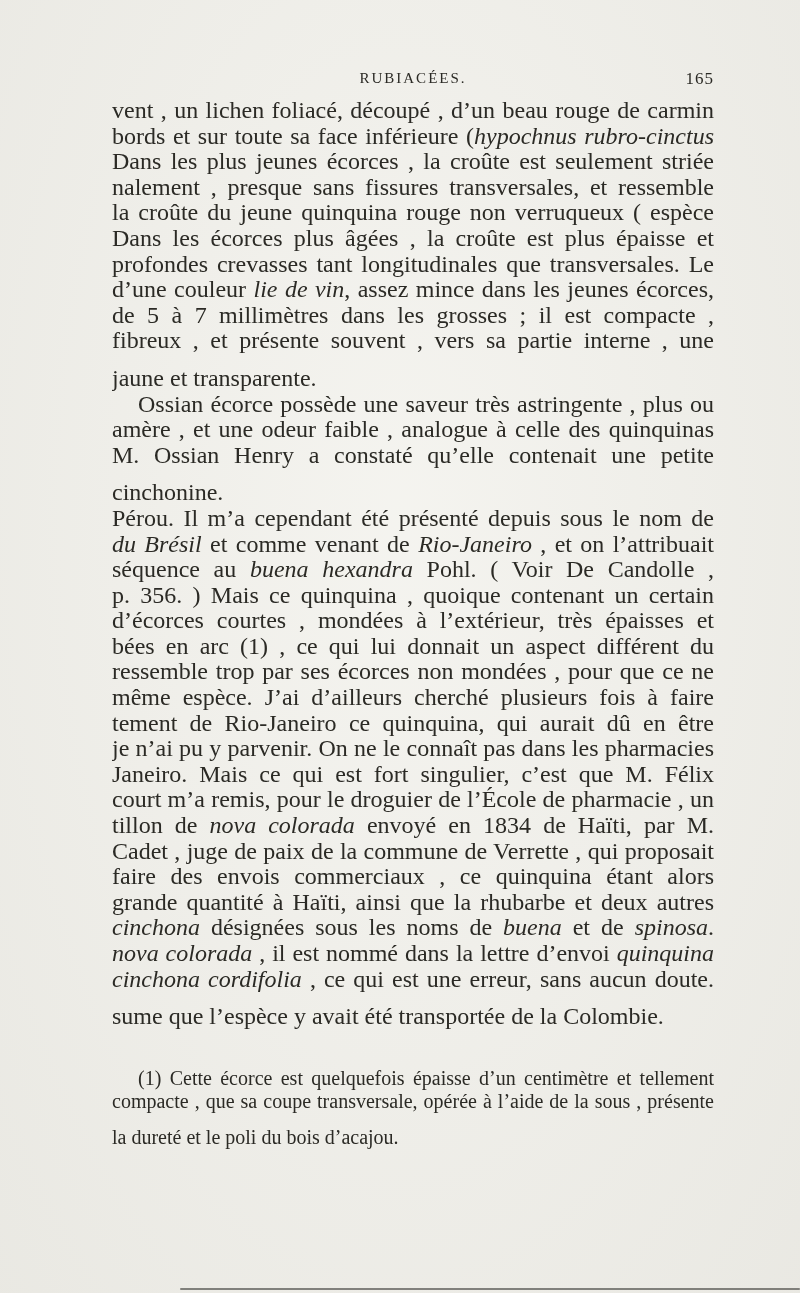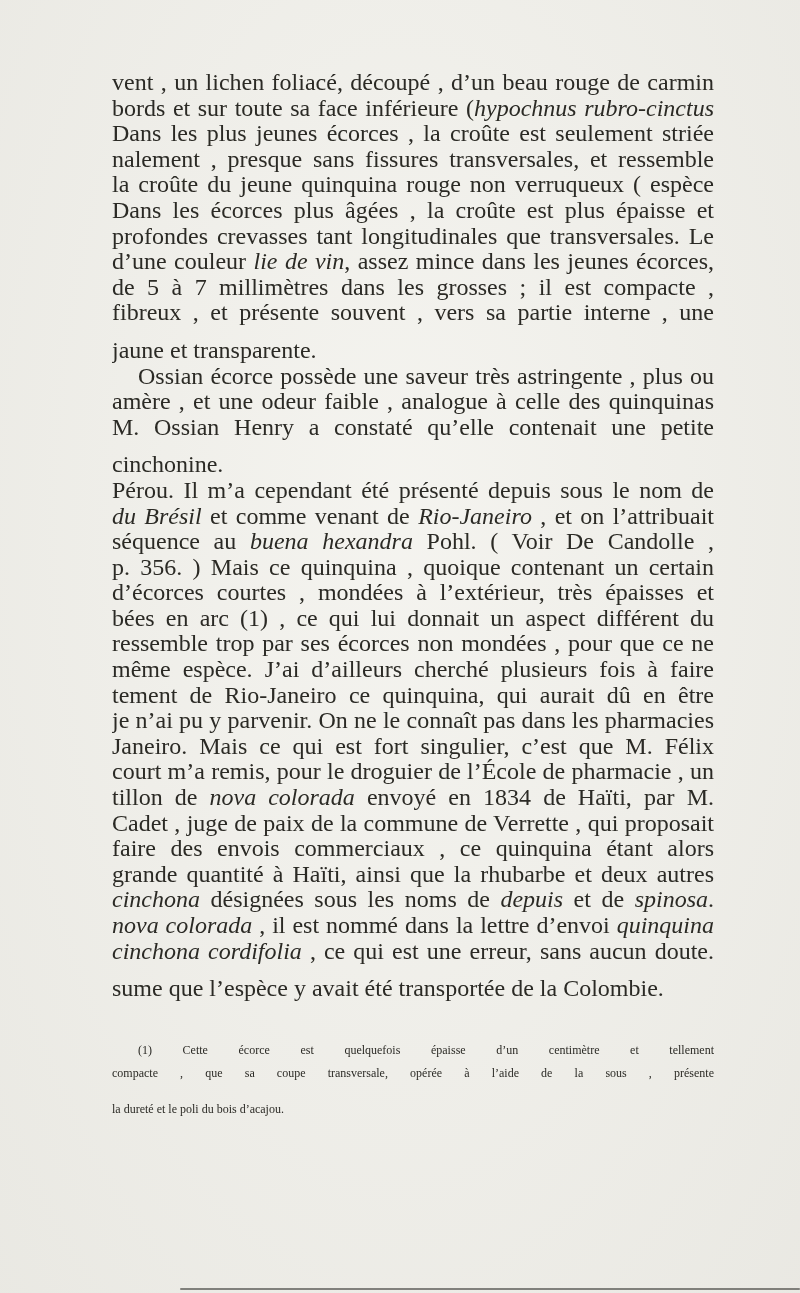--- a/index.html
+++ b/index.html
@@ -59,38 +59,42 @@
     text-align-last: justify;
     height: 25.6px;
     overflow: hidden;
   }
   .footnote .line { height: 23.6px; }
   .line.last { text-align-last: left; margin-top: 12px; }
   .line.indent { text-indent: 26px; }
   em { }
   .footnote {
     margin-top: 37px;
-    font-size: 12px;
+    font-size: 20px;
     line-height: 23.6px;
   }
   .page-edge-shadow {
     position: absolute;
     left: 180px;
     right: 0;
     bottom: 3px;
     height: 2px;
     background: rgba(40, 40, 36, 0.55);
     border-radius: 2px;
   }
 </style>
 </head>
 <body>
 
 <div class="page">
   <div class="content">
+    <div class="header">
+      <span class="running-title">RUBIACÉES.</span>
+      <span class="page-number">165</span>
+    </div>
     <div class="body-text">
         <div class="para">
           <div class="line"><span>vent , un lichen foliacé, découpé , d’un beau rouge de carmin sur ses</span></div>
           <div class="line"><span>bords et sur toute sa face inférieure (</span><em>hypochnus rubro-cinctus</em><span> Fée ).</span></div>
           <div class="line"><span>Dans les plus jeunes écorces , la croûte est seulement striée longitudi-</span></div>
           <div class="line"><span>nalement , presque sans fissures transversales, et ressemble beaucoup à</span></div>
           <div class="line"><span>la croûte du jeune quinquina rouge non verruqueux ( espèce XI , A ).</span></div>
           <div class="line"><span>Dans les écorces plus âgées , la croûte est plus épaisse et marquée de</span></div>
           <div class="line"><span>profondes crevasses tant longitudinales que transversales. Le liber est</span></div>
           <div class="line"><span>d’une couleur </span><em>lie de vin</em><span>, assez mince dans les jeunes écorces, épais</span></div>
@@ -114,21 +118,21 @@
           <div class="line"><span>ressemble trop par ses écorces non mondées , pour que ce ne soit pas la</span></div>
           <div class="line"><span>même espèce. J’ai d’ailleurs cherché plusieurs fois à faire venir direc-</span></div>
           <div class="line"><span>tement de Rio-Janeiro ce quinquina, qui aurait dû en être originaire, et</span></div>
           <div class="line"><span>je n’ai pu y parvenir. On ne le connaît pas dans les pharmacies de Rio-</span></div>
           <div class="line"><span>Janeiro. Mais ce qui est fort singulier, c’est que M. Félix Cadet-Gassi-</span></div>
           <div class="line"><span>court m’a remis, pour le droguier de l’École de pharmacie , un échan-</span></div>
           <div class="line"><span>tillon de </span><em>nova colorada</em><span> envoyé en 1834 de Haïti, par M. Germain</span></div>
           <div class="line"><span>Cadet , juge de paix de la commune de Verrette , qui proposait d’en</span></div>
           <div class="line"><span>faire des envois commerciaux , ce quinquina étant alors cultivé en assez</span></div>
           <div class="line"><span>grande quantité à Haïti, ainsi que la rhubarbe et deux autres espèces de</span></div>
-          <div class="line"><em>cinchona</em><span> désignées sous les noms de </span><em>depuis</em><span> et de </span><em>spinosa</em><span>. Quant au</span></div>
+          <div class="line"><em>cinchona</em><span> désignées sous les noms de </span><em>buena</em><span> et de </span><em>spinosa</em><span>. Quant au</span></div>
           <div class="line"><em>nova colorada</em><span> , il est nommé dans la lettre d’envoi </span><em>quinquina brun</em><span> ou</span></div>
           <div class="line"><em>cinchona cordifolia</em><span> , ce qui est une erreur, sans aucun doute. Je pré-</span></div>
           <div class="line last"><span>sume que l’espèce y avait été transportée de la Colombie.</span></div>
         </div>
       </div>
     <div class="footnote">
         <div class="para">
           <div class="line indent"><span>(1) Cette écorce est quelquefois épaisse d’un centimètre et tellement</span></div>
           <div class="line"><span>compacte , que sa coupe transversale, opérée à l’aide de la sous , présente</span></div>
           <div class="line last"><span>la dureté et le poli du bois d’acajou.</span></div>

